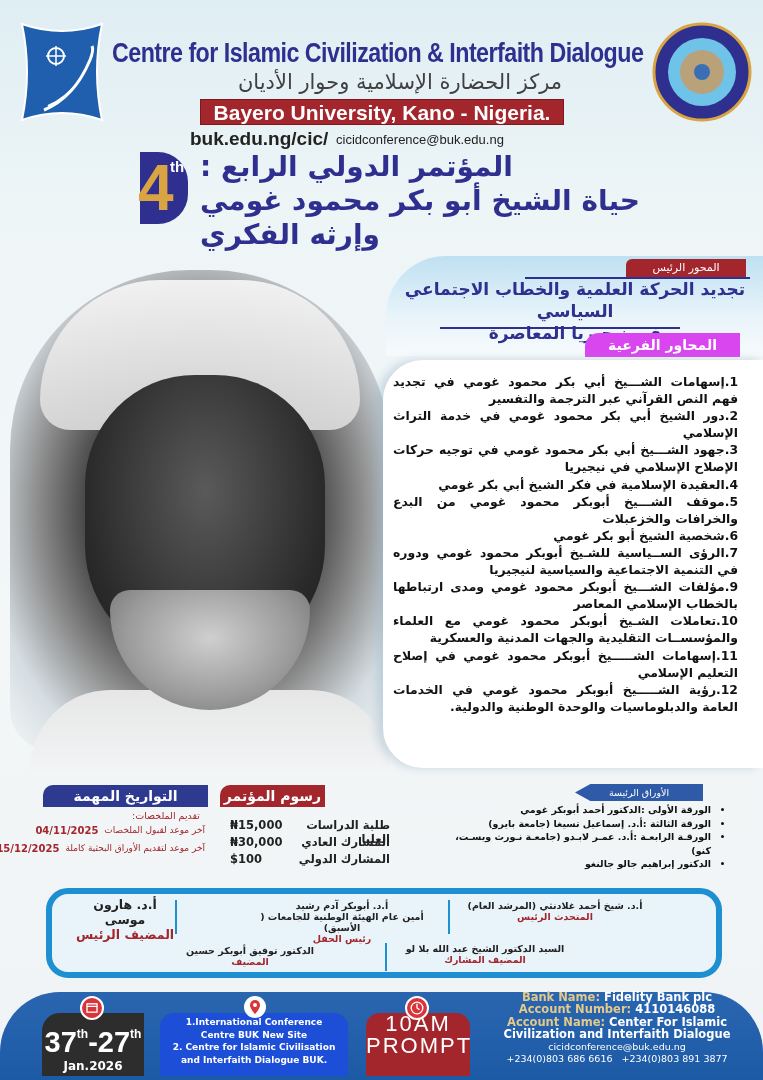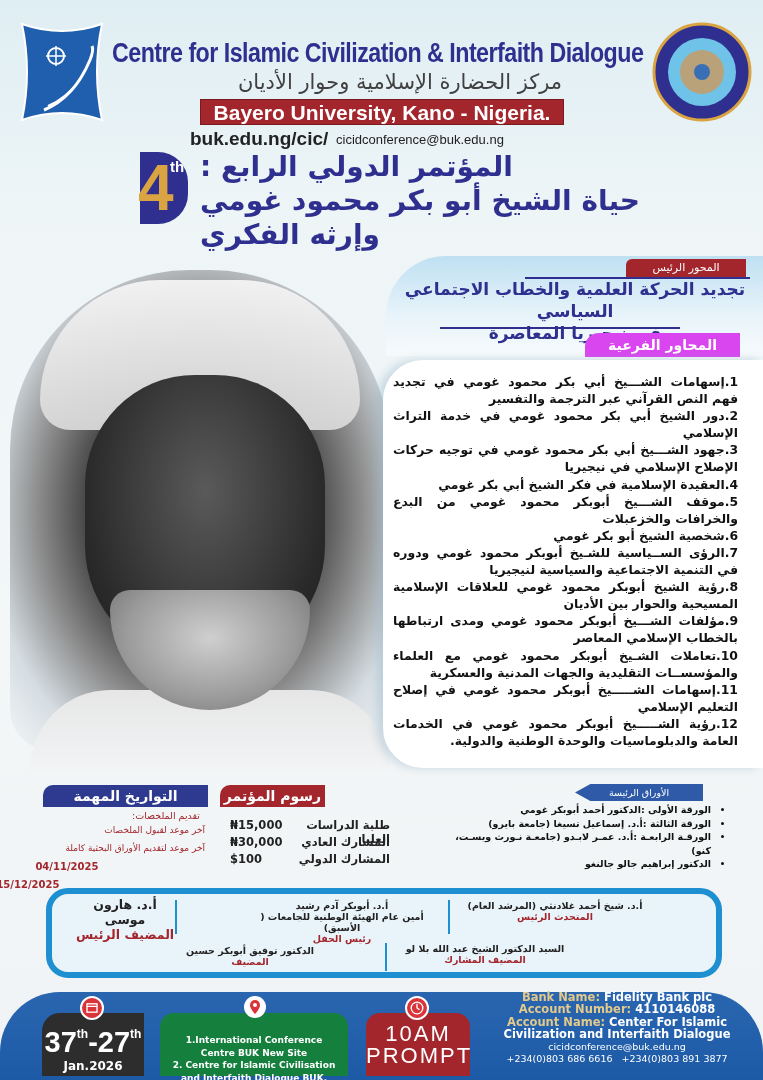--- a/index.html
+++ b/index.html
@@ -98,21 +98,21 @@
   .dates-header {
     left: 43px; top: 785px; width: 165px; height: 22px; background: #2e3a8f; color: #fff;
     font-size: 14px; font-weight: bold; text-align: center; line-height: 22px; direction: rtl; border-radius: 10px 0 0 0;
   }
   .fees-header {
     left: 220px; top: 785px; width: 105px; height: 22px; background: #a3262d; color: #fff;
     font-size: 14px; font-weight: bold; text-align: center; line-height: 22px; direction: rtl; border-radius: 10px 0 0 0;
   }
   .dates-sub { left: 100px; top: 810px; width: 100px; text-align: right; direction: rtl; font-size: 9.5px; color: #a3262d; }
   .date-row { left: 10px; width: 195px; font-size: 9px; color: #a3262d; white-space: nowrap; display: flex; justify-content: flex-end; gap: 6px; }
-  .date-row .d { font-weight: bold; font-size: 10px; margin-top: 36px; }
+  .date-row .d { font-weight: bold; font-size: 10px; }
   .date-row .l { direction: rtl; }
 
   .fee-row { left: 230px; width: 160px; display: flex; justify-content: space-between; font-size: 11.5px; font-weight: bold; color: #222; }
   .fee-row .lbl { direction: rtl; }
 
   
   .papers-header {
     left: 575px; top: 784px; width: 128px; height: 17px; background: #2e5aa8; color: #fff;
     font-size: 9.5px; text-align: center; line-height: 17px; direction: rtl;
     clip-path: polygon(12% 0, 100% 0, 100% 100%, 12% 100%, 0 50%);
@@ -136,23 +136,23 @@
   .bottom-bar {
     left: 0; top: 992px; width: 763px; height: 88px;
     background: linear-gradient(180deg, #2a66b0 0%, #1d5aa6 100%);
     border-radius: 60px 60px 0 0;
   }
   .date-tile { left: 42px; top: 1013px; width: 102px; height: 63px; background: #2d2d2d; border-radius: 18px 0 0 0; color: #fff; text-align: center; }
   .date-tile .big { font-family: "Liberation Sans", sans-serif; font-weight: bold; font-size: 29px; line-height: 34px; margin-top: 4px; }
   .date-tile .big sup { font-size: 12px; vertical-align: 14px; }
   .date-tile .small { font-family: "DejaVu Sans", sans-serif; font-size: 12px; font-weight: bold; line-height: 14px; }
   .cal-icon { left: 80px; top: 996px; width: 24px; height: 24px; border-radius: 50%; background: #d9343a; border: 2px solid #fff; }
-  .venue-tile { left: 160px; top: 1013px; width: 188px; height: 63px; background: #15803d; border-radius: 14px 14px 0 0; color: #fff; text-align: center; font-size: 9px; font-weight: bold; line-height: 12.5px; padding-top: 21px; }
+  .venue-tile { left: 160px; top: 1013px; width: 188px; height: 63px; background: #1d4ed8; border-radius: 14px 14px 0 0; color: #fff; text-align: center; font-size: 9px; font-weight: bold; line-height: 12.5px; padding-top: 3px; }
   .pin-icon { left: 244px; top: 996px; width: 22px; height: 22px; border-radius: 50%; background: #fff; }
-  .time-tile { left: 366px; top: 1013px; width: 104px; height: 63px; background: #a3262d; border-radius: 14px 14px 0 0; color: #fff; text-align: center; font-family: "Liberation Sans", sans-serif; font-size: 22px; letter-spacing: 2px; line-height: 22px; padding-top: 10px; }
+  .time-tile { left: 366px; top: 1013px; width: 104px; height: 63px; background: #a3262d; border-radius: 14px 14px 0 0; color: #fff; text-align: center; font-family: "Liberation Sans", sans-serif; font-size: 22px; letter-spacing: 2px; line-height: 22px; }
   .clock-icon { left: 405px; top: 996px; width: 24px; height: 24px; border-radius: 50%; background: #d9343a; border: 2px solid #fff; }
   .bank-info { left: 476px; top: 991px; width: 282px; text-align: center; color: #fff; font-weight: bold; font-size: 11.5px; line-height: 12.4px; }
   .bank-info .k { color: #e3c98a; }
   .bank-info .small { font-size: 9.5px; line-height: 12px; font-weight: normal; }
 </style>
 </head>
 <body>
 
 <svg class="abs buk-logo" viewBox="0 0 96 104">
   <path d="M8 4 Q48 18 88 4 Q78 52 88 100 Q48 86 8 100 Q18 52 8 4 Z" fill="#1f5fae" stroke="#fff" stroke-width="2"></path>
@@ -202,21 +202,20 @@
 
 <div class="abs subthemes-box"></div>
 <ul class="abs subthemes-list">
   <li>1.إسهامات الشـــيخ أبي بكر محمود غومي في تجديد فهم النص القرآني عبر الترجمة والتفسير</li>
   <li>2.دور الشيخ أبي بكر محمود غومي في خدمة التراث الإسلامي</li>
   <li>3.جهود الشـــيخ أبي بكر محمود غومي في توجيه حركات الإصلاح الإسلامي في نيجيريا</li>
   <li>4.العقيدة الإسلامية في فكر الشيخ أبي بكر غومي</li>
   <li>5.موقف الشـــيخ أبوبكر محمود غومي من البدع والخرافات والخزعبلات</li>
   <li>6.شخصية الشيخ أبو بكر غومي</li>
   <li>7.الرؤى الســياسية للشـيخ أبوبكر محمود غومي ودوره في التنمية الاجتماعية والسياسية لنيجيريا</li>
-  <li>8.رؤية الشيخ أبوبكر محمود غومي للعلاقات الإسلامية المسيحية والحوار بين الأديان</li>
   <li>9.مؤلفات الشـــيخ أبوبكر محمود غومي ومدى ارتباطها بالخطاب الإسلامي المعاصر</li>
   <li>10.تعاملات الشـيخ أبوبكر محمود غومي مع العلماء والمؤسســات التقليدية والجهات المدنية والعسكرية</li>
   <li>11.إسهامات الشـــــيخ أبوبكر محمود غومي في إصلاح التعليم الإسلامي</li>
   <li>12.رؤية الشـــــيخ أبوبكر محمود غومي في الخدمات العامة والدبلوماسيات والوحدة الوطنية والدولية.</li>
 </ul>
 
 <div class="abs dates-header">التواريخ المهمة</div>
 <div class="abs fees-header">رسوم المؤتمر</div>
 <div class="abs dates-sub">تقديم الملخصات:</div>
 <div class="abs date-row" style="top:825px">

